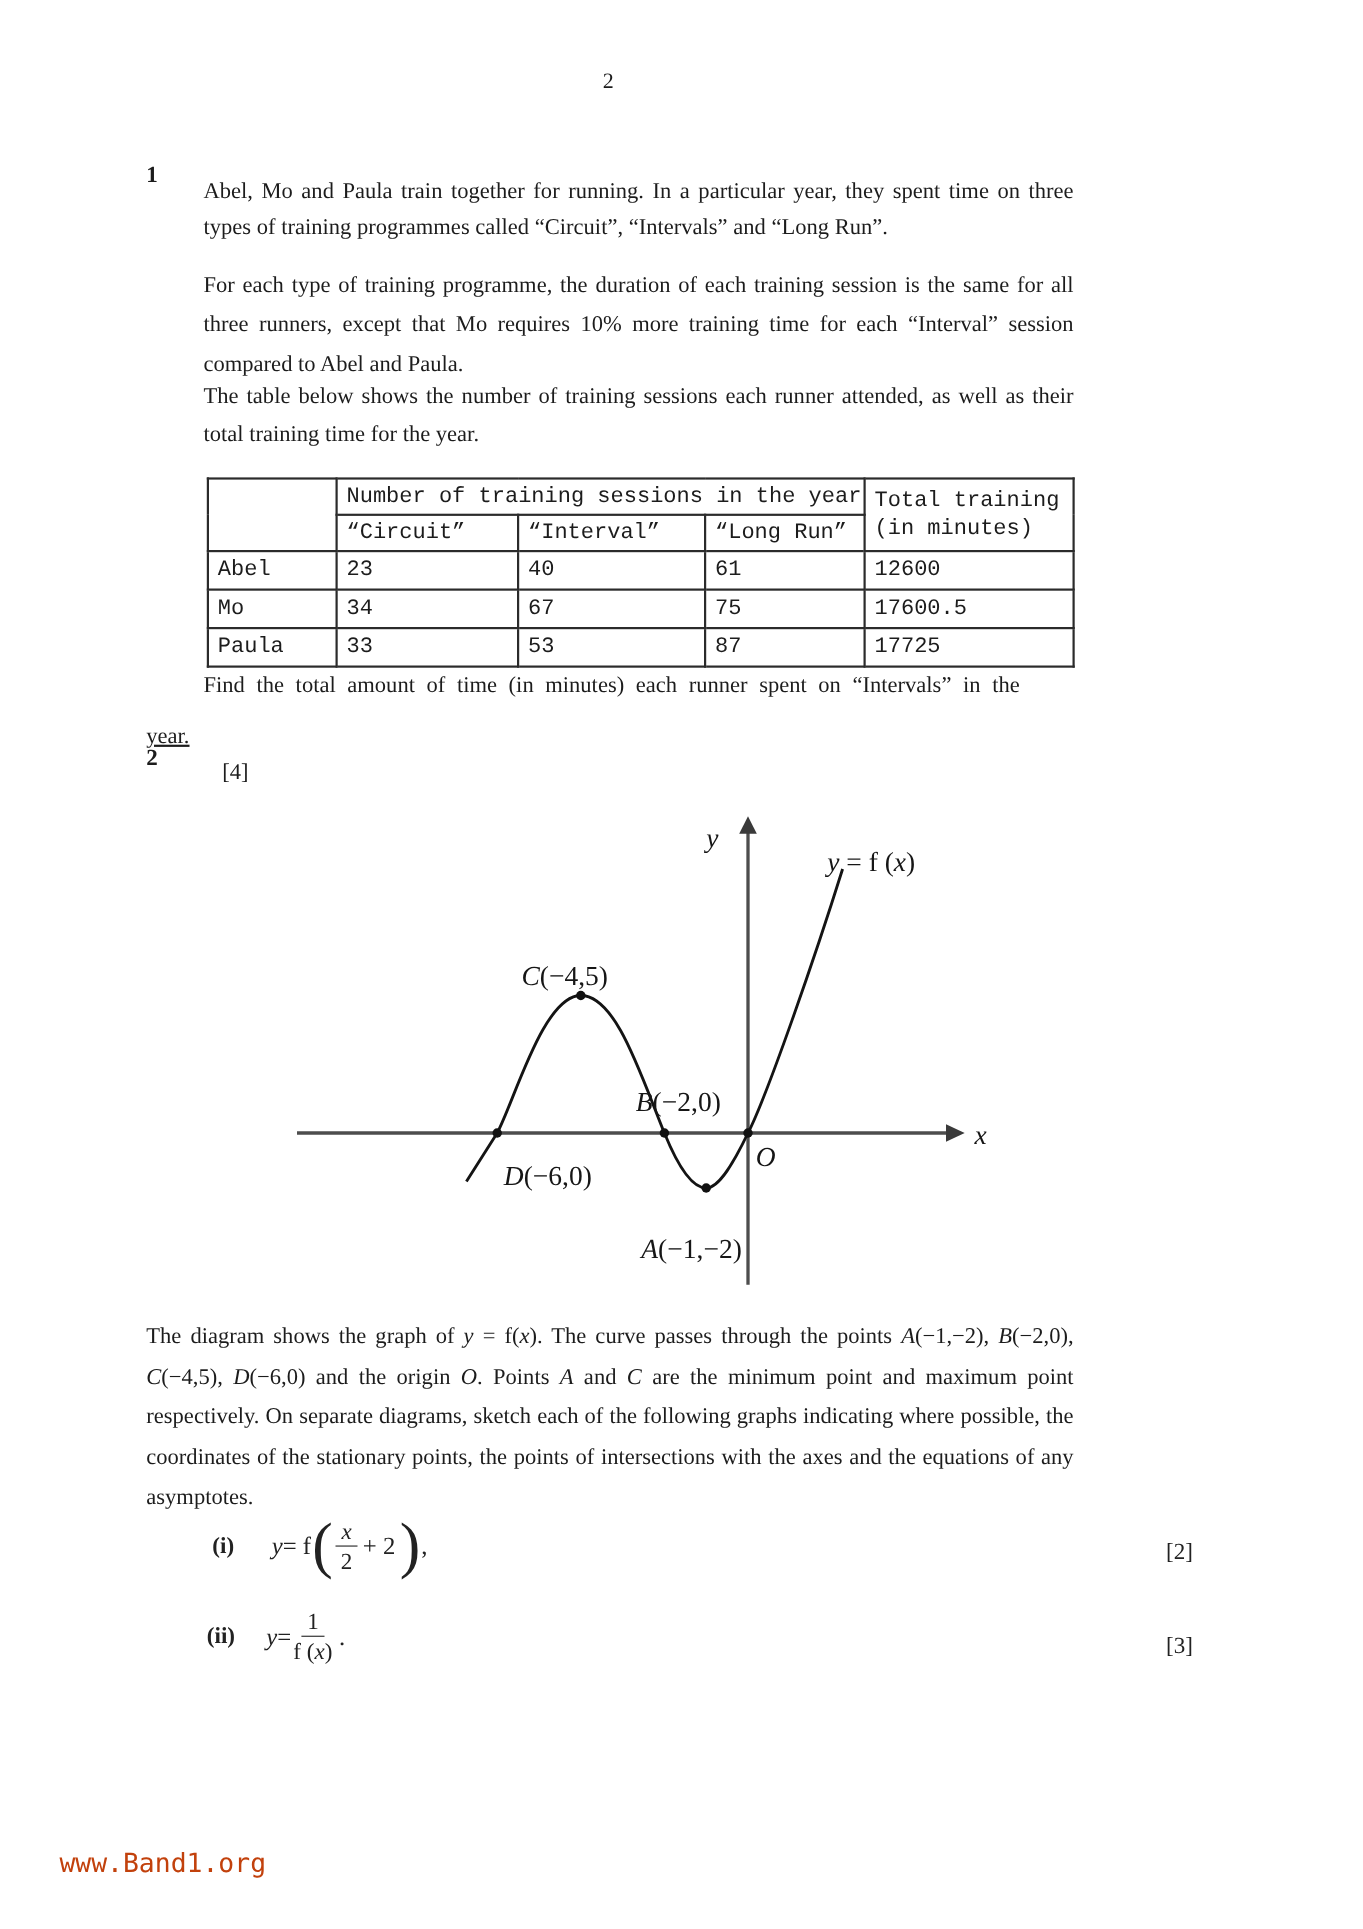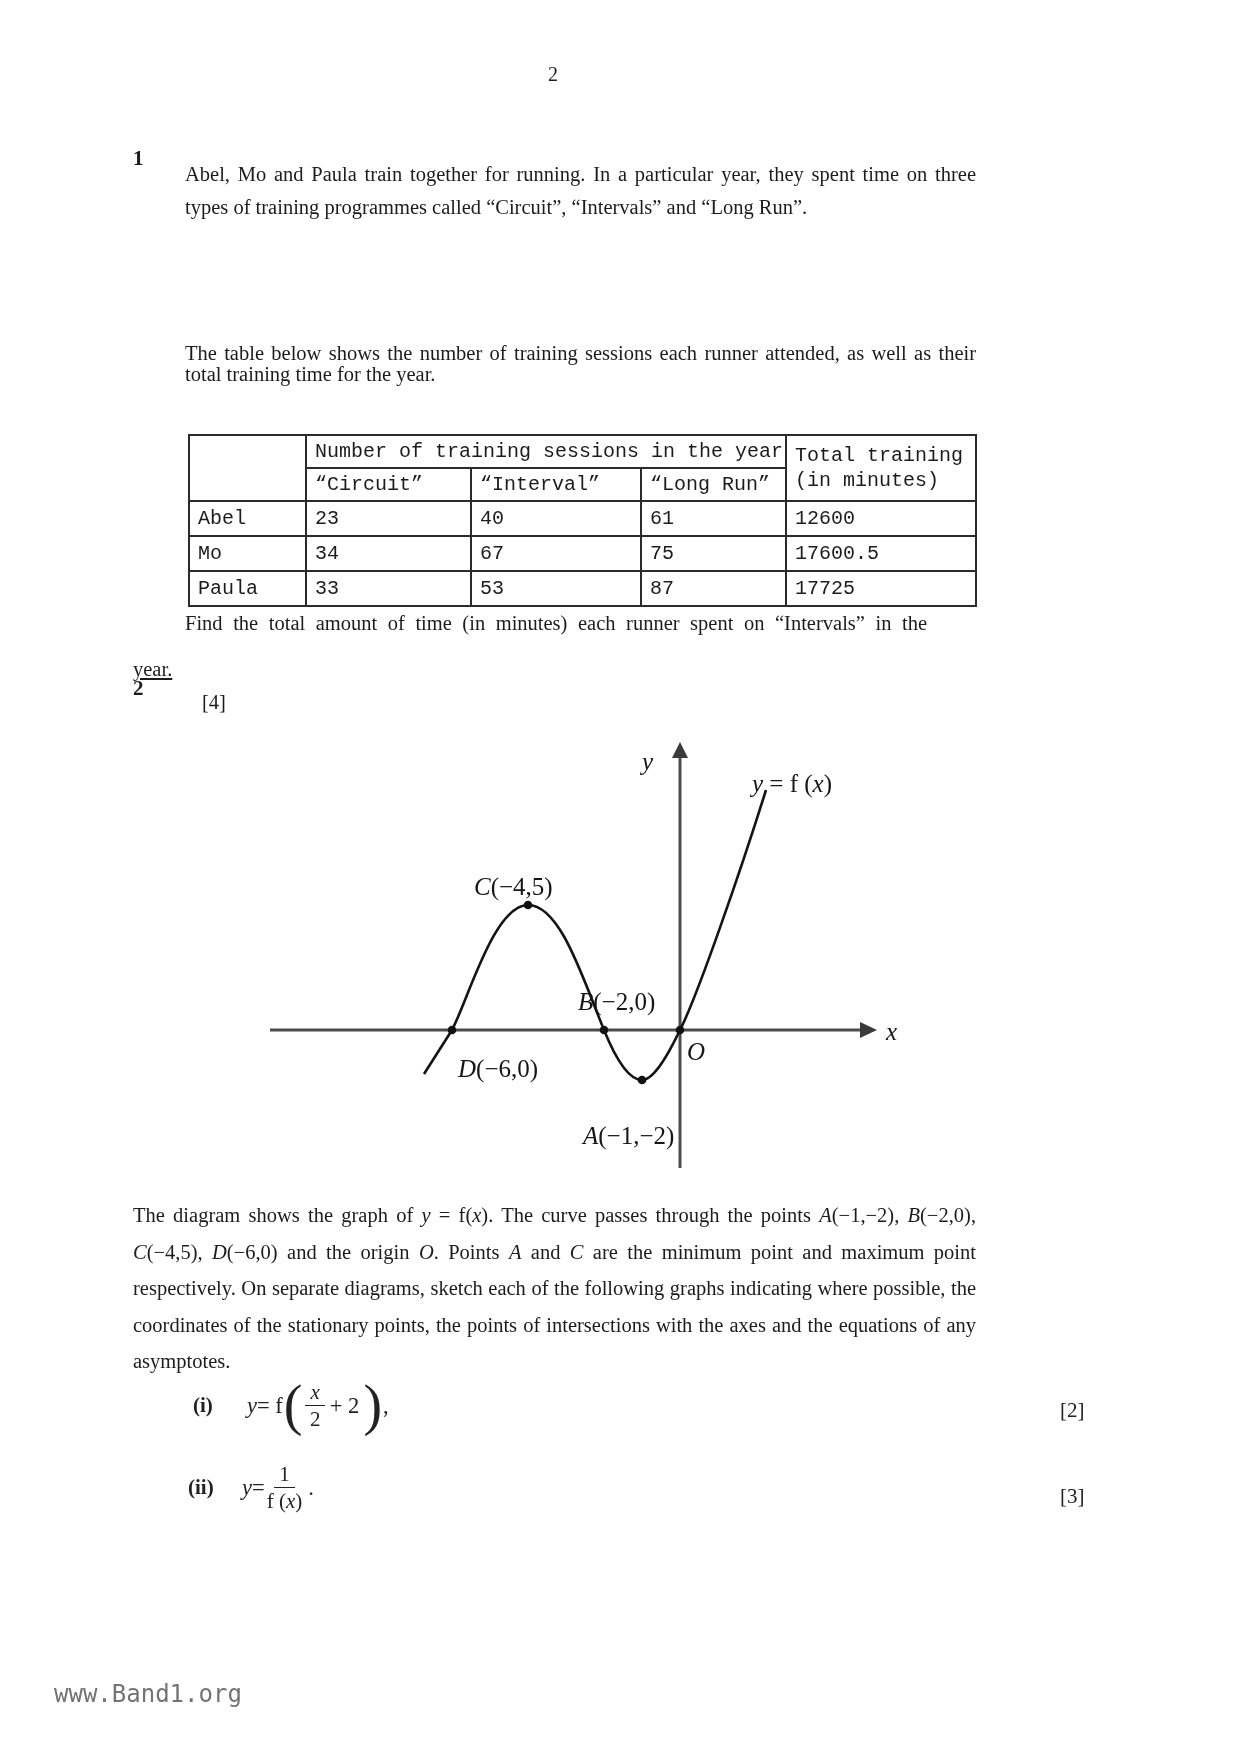--- a/index.html
+++ b/index.html
@@ -42,35 +42,36 @@
   
   .eq { position:absolute; display:flex; align-items:center; font-size:22.5px; color:#222; }
   .eq-label { font-weight:bold; width:54px; font-size:21px; }
   .eq-body { display:inline-flex; align-items:center; }
   .paren { font-size:56px; font-weight:300; line-height:0.85; transform:scaleY(1.02); margin:0 1px; }
   .frac { display:inline-flex; flex-direction:column; align-items:center; font-size:21px; line-height:1.15; margin:0 2px; }
   .frac .num { border-bottom:1.7px solid #222; padding:0 5px 1px 5px; }
   .frac .den { padding-top:1px; }
   .marks { font-size:21px; color:#222; }
 
-  .footer { font-family:"DejaVu Sans Mono", monospace; font-size:24px; color:#737373; }
+  .footer { font-family:"DejaVu Sans Mono", monospace; font-size:24px; color:#c2410c; }
 </style>
 </head>
 <body>
 
 <div class="page">
 
   <div class="abs page-num" style="left:303px; top:63px; width:500px;">2</div>
 
   <div class="abs qnum" style="left:133px; top:146px;">1</div>
 
   <div class="abs body-text" style="left:185px; top:145px; width:791px;">Abel, Mo and Paula train together for running. In a particular year, they spent time on three types of training programmes called “Circuit”, “Intervals” and “Long Run”.</div>
 
+  <div class="abs body-text" style="left:185px; top:228px; width:791px; line-height:36px;">For each type of training programme, the duration of each training session is the same for all three runners, except that Mo requires 10% more training time for each “Interval” session compared to Abel and Paula.</div>
 
-  <div class="abs body-text" style="left:185px; top:330px; width:791px; line-height:21px;">The table below shows the number of training sessions each runner attended, as well as their total training time for the year.</div>
+  <div class="abs body-text" style="left:185px; top:330px; width:791px; line-height:35px;">The table below shows the number of training sessions each runner attended, as well as their total training time for the year.</div>
 
   <table class="q1t abs" style="left:188px; top:434px; width:787px;font-family:Liberation Mono, monospace;">
     <colgroup>
       <col style="width:117px">
         <col style="width:165px">
         <col style="width:170px">
       <col style="width:145px">
         <col style="width:190px">
     </colgroup>
     <tbody>

